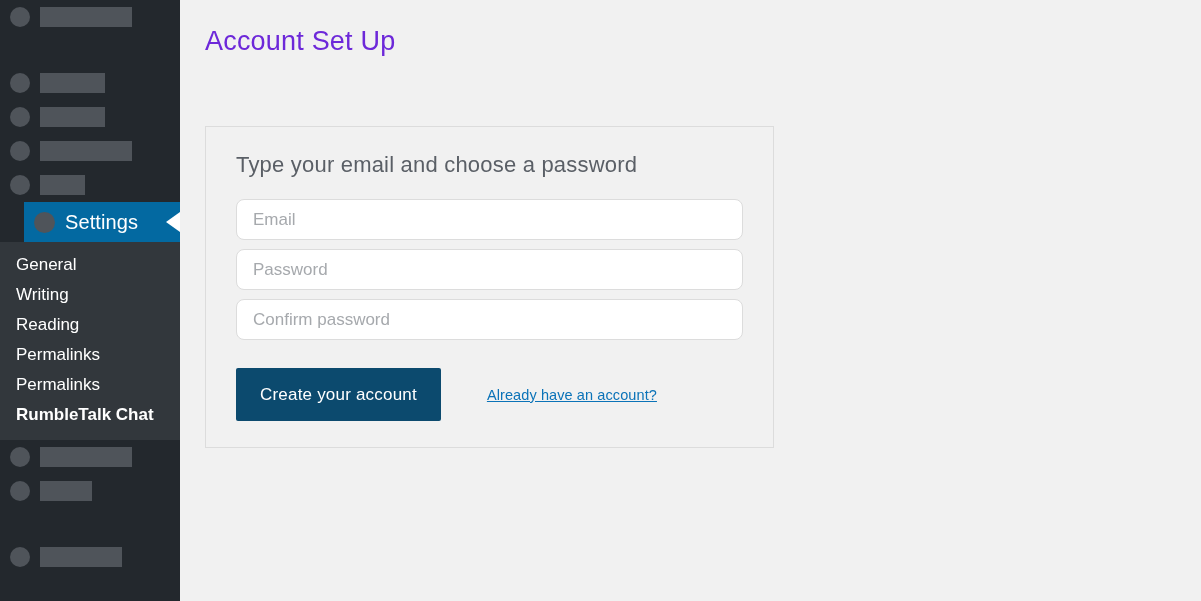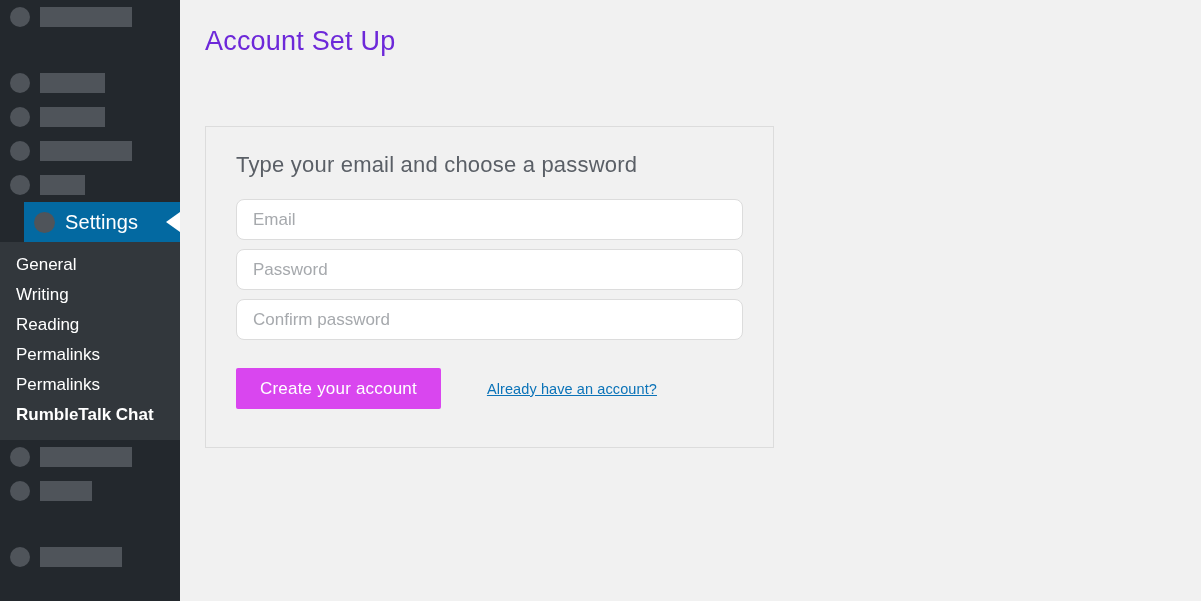--- a/index.html
+++ b/index.html
@@ -167,23 +167,23 @@
   .actions {
     display: flex;
     align-items: center;
     padding: 19px 0 0 30px;
   }
   .btn-primary {
     display: inline-flex;
     align-items: center;
     justify-content: center;
     box-sizing: border-box;
-    height: 41px;
+    height: 53px;
     padding: 0 24px;
-    background: #d946ef;
+    background: #0c4a6e;
     border: none;
     border-radius: 2px;
     color: #ffffff;
     font-family: "Liberation Sans", sans-serif;
     font-size: 17px;
     letter-spacing: 0.2px;
     cursor: pointer;
   }
   .link-secondary {
     margin-left: 46px;

